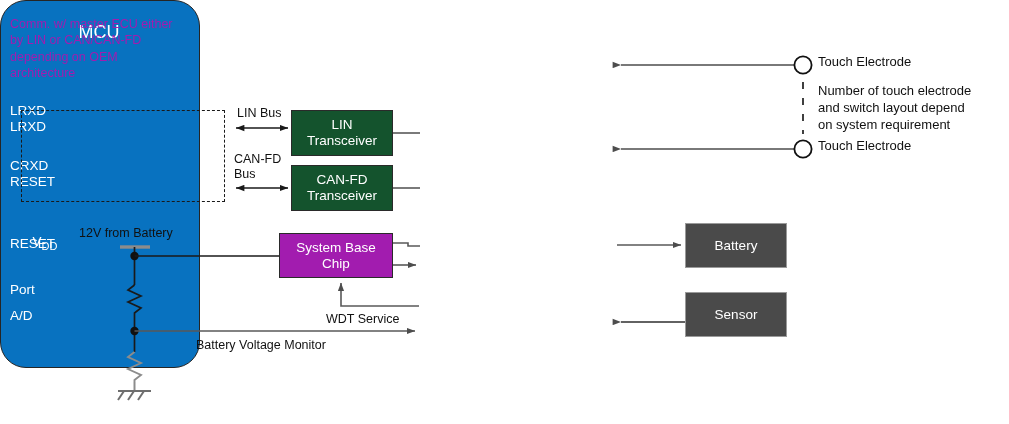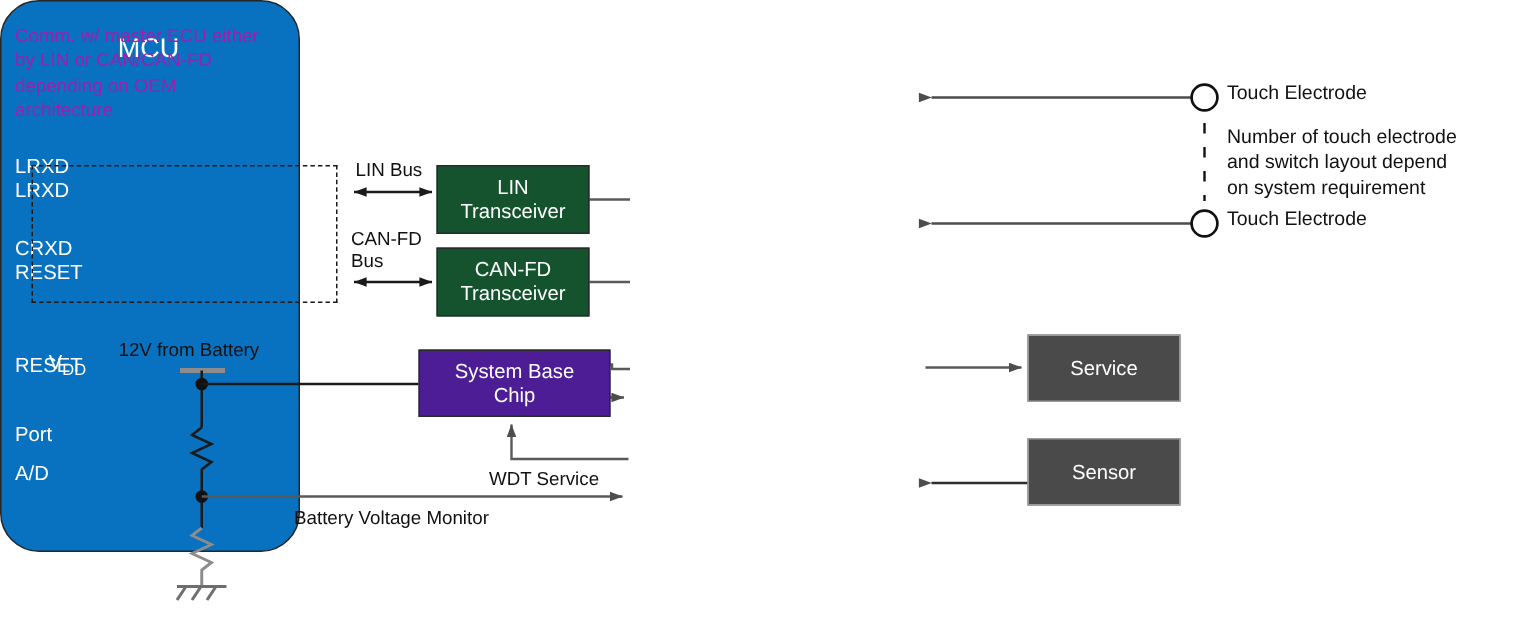--- a/index.html
+++ b/index.html
@@ -86,23 +86,23 @@
     color: #ffffff;
     font-size: 13.5px;
   }
   #lin-transceiver { left: 291px; top: 110px; width: 102px; height: 46px; }
   #canfd-transceiver { left: 291px; top: 165px; width: 102px; height: 46px; }
 
   
   #sbc {
     left: 279px;
     top: 233px;
-    width: 128px;
+    width: 114px;
     height: 45px;
-    background: #4c1d95;
+    background: #a21caf;
     border: 1px solid #2a2a2a;
     color: #ffffff;
     font-size: 13.5px;
   }
 
   
   .dark {
     background: #4A4A4A;
     border: 1px solid #9a9a9a;
     color: #ffffff;
@@ -271,21 +271,21 @@
     <div>CAN-FD</div>
     <div>Transceiver</div>
   </div>
 
   <div class="box" id="sbc">
     <div>System Base</div>
     <div>Chip</div>
   </div>
 
   <div class="box dark" id="actuator">
-    <div>Service</div>
+    <div>Battery</div>
   </div>
   <div class="box dark" id="sensor">
     <div>Sensor</div>
   </div>
 
   <div id="ecu-note"></div>
   <div id="ecu-note-text">Comm. w/ master ECU either
 by LIN or CAN/CAN-FD
 depending on OEM
 architecture</div>

